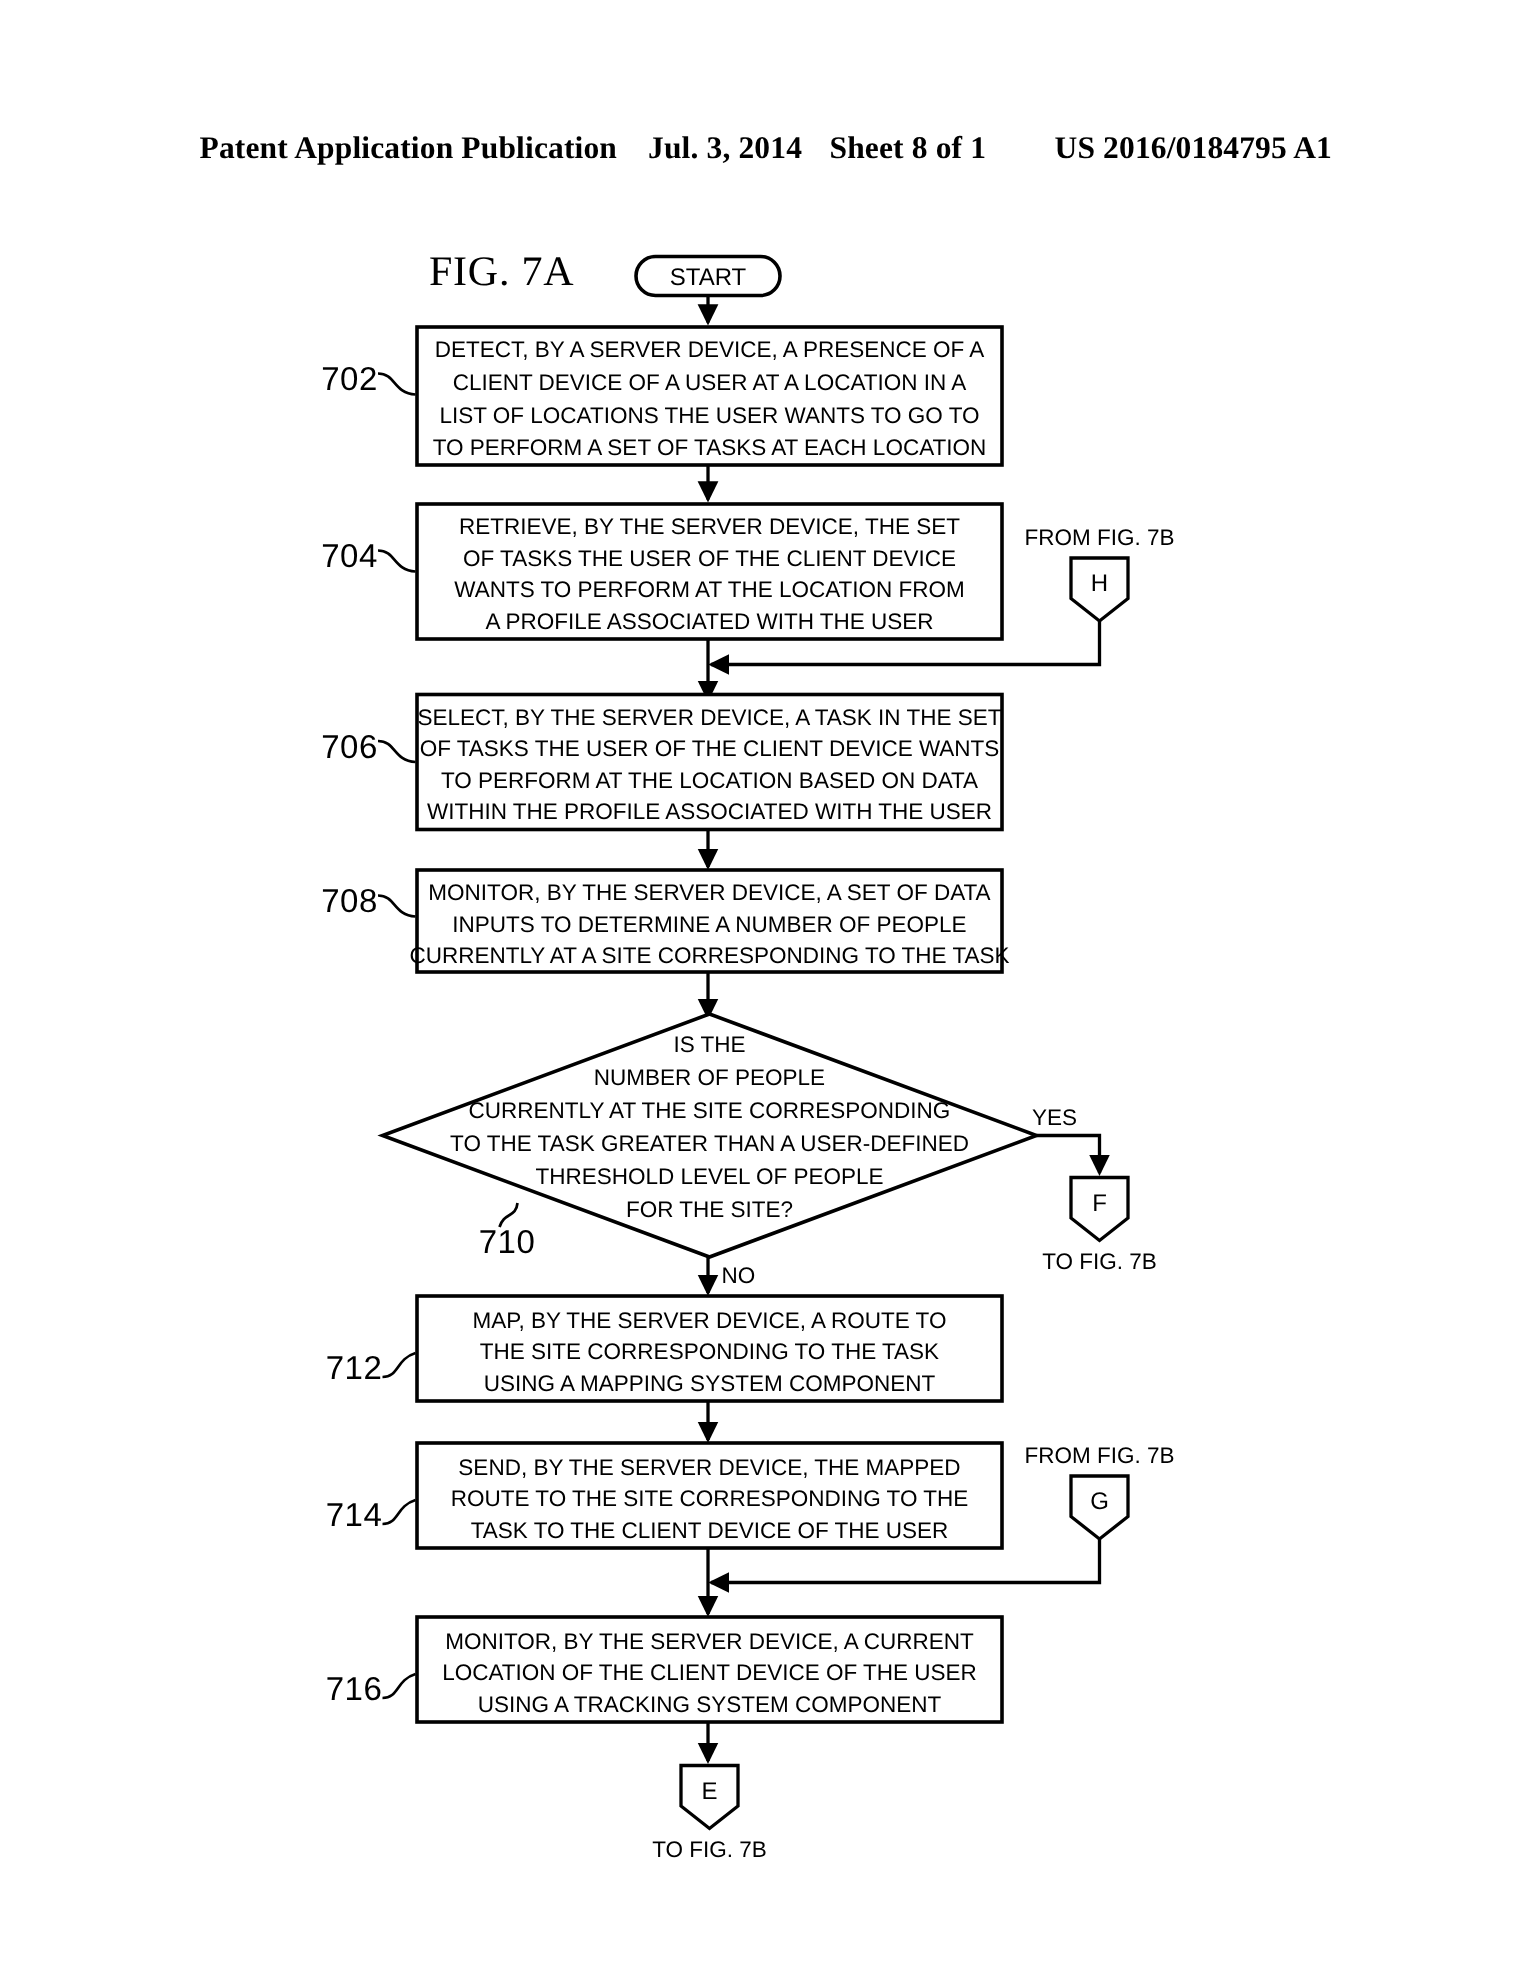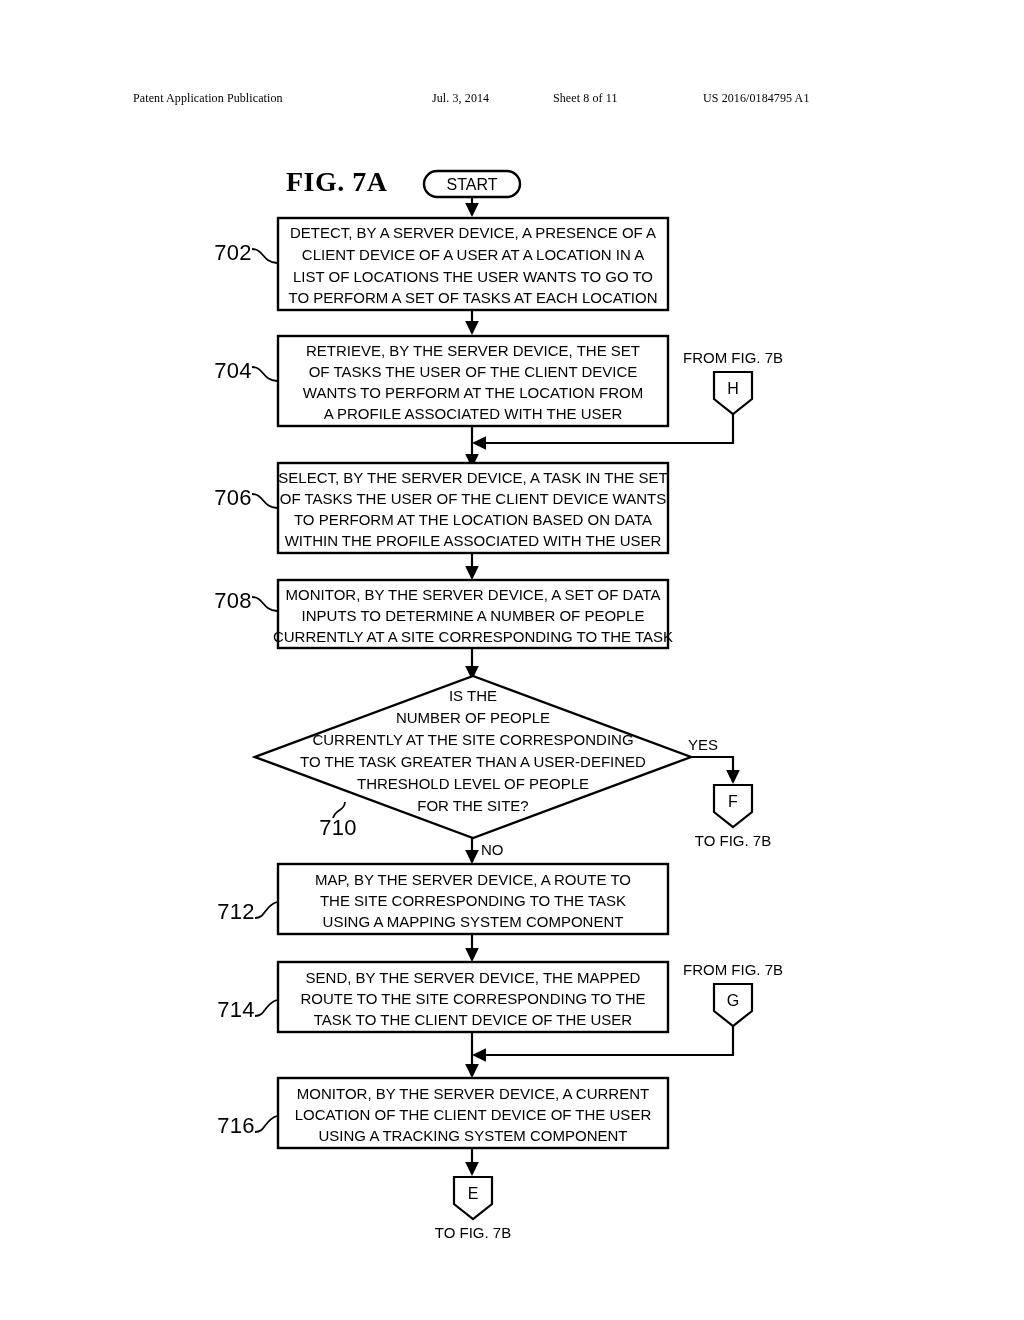--- a/index.html
+++ b/index.html
@@ -19,37 +19,37 @@
   
   #page-header {
     position: absolute;
     left: 0;
     top: 82px;
     width: 1016px;
     height: 32px;
     display: flex;
     align-items: center;
     font-family: "Liberation Serif", serif;
-    font-weight: normal;
-    font-size: 12px;
+    font-weight: bold;
+    font-size: 21px;
     letter-spacing: 0.1px;
     white-space: nowrap;
   }
   #page-header .hdr-pub   { position: absolute; left: 133px; }
   #page-header .hdr-date  { position: absolute; left: 432px; }
   #page-header .hdr-sheet { position: absolute; left: 553px; }
   #page-header .hdr-num   { position: absolute; left: 703px; }
 
   
   #fig-title {
     position: absolute;
     left: 286px;
     top: 166px;
     font-family: "Liberation Serif", serif;
-    font-weight: bold;
+    font-weight: normal;
     font-size: 28px;
     letter-spacing: 0.5px;
   }
 
   
   #flowchart {
     position: absolute;
     left: 0;
     top: 0;
     width: 1024px;
@@ -100,21 +100,21 @@
     stroke-width: 1.8;
     fill: none;
   }
 </style>
 </head>
 <body>
 
 <div id="page-header">
   <span class="hdr-pub">Patent Application Publication</span>
   <span class="hdr-date">Jul. 3, 2014</span>
-  <span class="hdr-sheet">Sheet 8 of 11</span>
+  <span class="hdr-sheet">Sheet 8 of 1</span>
   <span class="hdr-num">US 2016/0184795 A1</span>
 </div>
 
 <div id="fig-title">FIG. 7A</div>
 
 <svg id="flowchart" viewBox="0 0 1024 1320">
   <defs>
     <marker id="arrow" viewBox="0 0 12 12" refX="9.5" refY="6" markerWidth="7" markerHeight="7" orient="auto-start-reverse">
       <path d="M 0 0.6 L 11 6 L 0 11.4 z" fill="#000000"></path>
     </marker>

